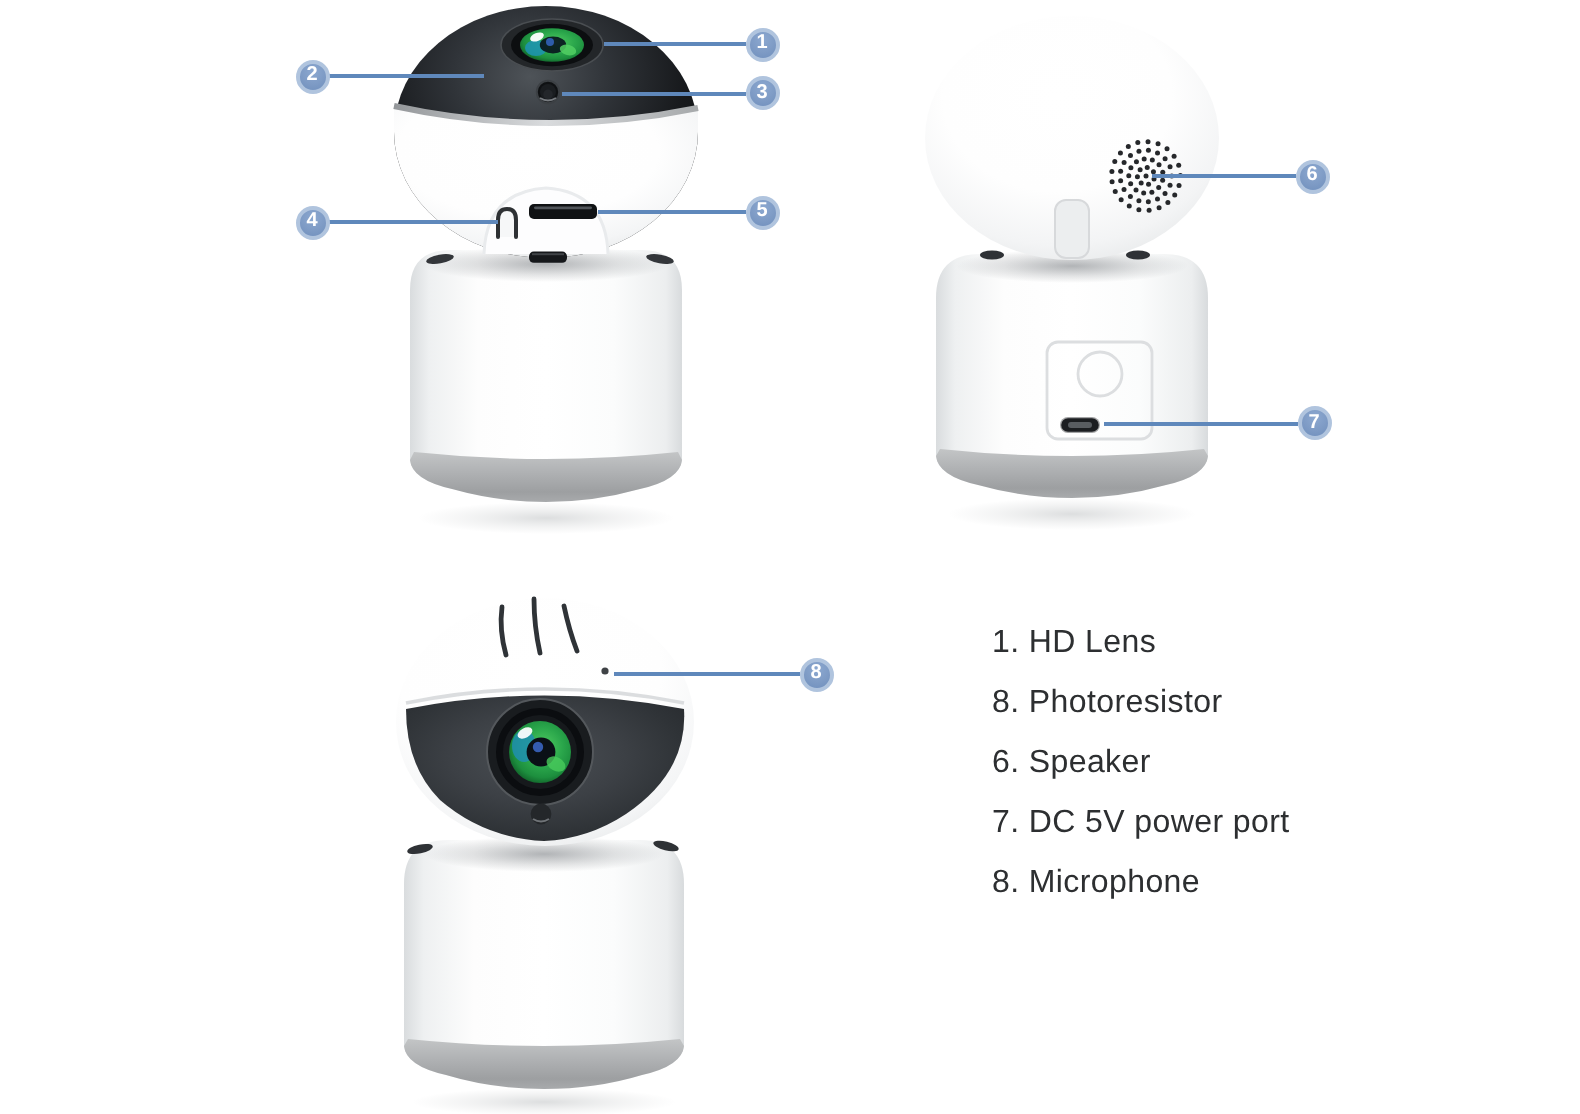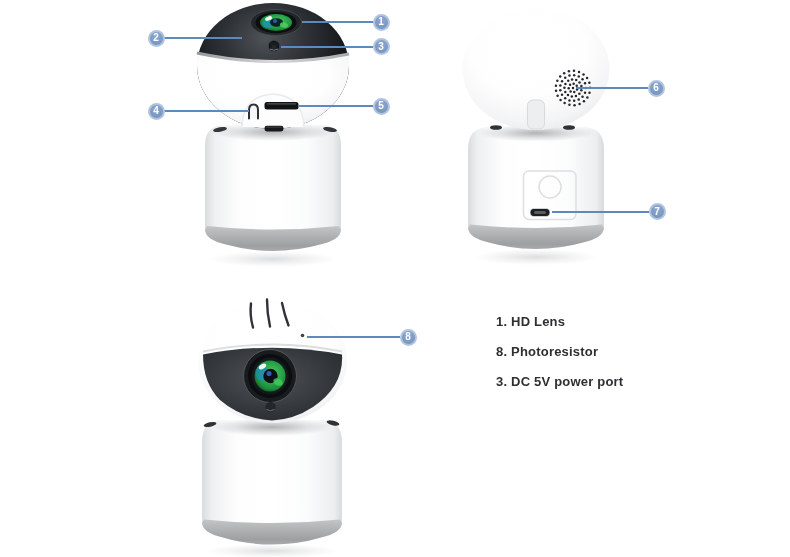--- a/index.html
+++ b/index.html
@@ -12,21 +12,21 @@
   .callout-line { position:absolute; height:2px; background:var(--callout-line); }
   .callout-circle {
     position:absolute; width:13px; height:13px; border-radius:50%;
     border:2px solid var(--callout-border);
     background:radial-gradient(circle at 50% 30%, #8ca8d0 0%, var(--callout-fill) 55%, #6f8fbd 100%);
     color:#ffffff; font-size:10px; font-weight:bold;
     display:flex; align-items:center; justify-content:center; line-height:1;
   }
   .legend { position:absolute; left:496px; top:307px; }
   .legend-item {
-    height:30px; line-height:30px; font-size:13px; font-weight:700;
+    height:30px; line-height:30px; font-size:16px; font-weight:400;
     color:var(--legend-text); letter-spacing:0.2px; white-space:nowrap;
   }
 </style>
 </head>
 <body>
 
 <div class="canvas" style="--callout-fill: #7e9bc5; --callout-border: #b0c4de; --callout-line: #5f88bb; --legend-text: #2d2f31;">
 
   <svg class="cam" style="left:150px; top:0px;" width="250" height="280" viewBox="0 0 250 280">
     <defs>
@@ -335,16 +335,18 @@
   <div class="callout-circle" style="left:372.5px; top:38px;">3</div>
   <div class="callout-circle" style="left:147.5px; top:102.5px;">4</div>
   <div class="callout-circle" style="left:372.5px; top:97.5px;">5</div>
   <div class="callout-circle" style="left:647.5px; top:79.5px;">6</div>
   <div class="callout-circle" style="left:648.5px; top:203px;">7</div>
   <div class="callout-circle" style="left:399.5px; top:328.5px;">8</div>
 
   <div class="legend">
     <div class="legend-item">1. HD Lens</div>
     <div class="legend-item">8. Photoresistor</div>
-    <div class="legend-item">3. DC 5V power port</div>
+    <div class="legend-item">6. Speaker</div>
+    <div class="legend-item">7. DC 5V power port</div>
+    <div class="legend-item">8. Microphone</div>
   </div>
 
 </div>
 
 </body></html>

